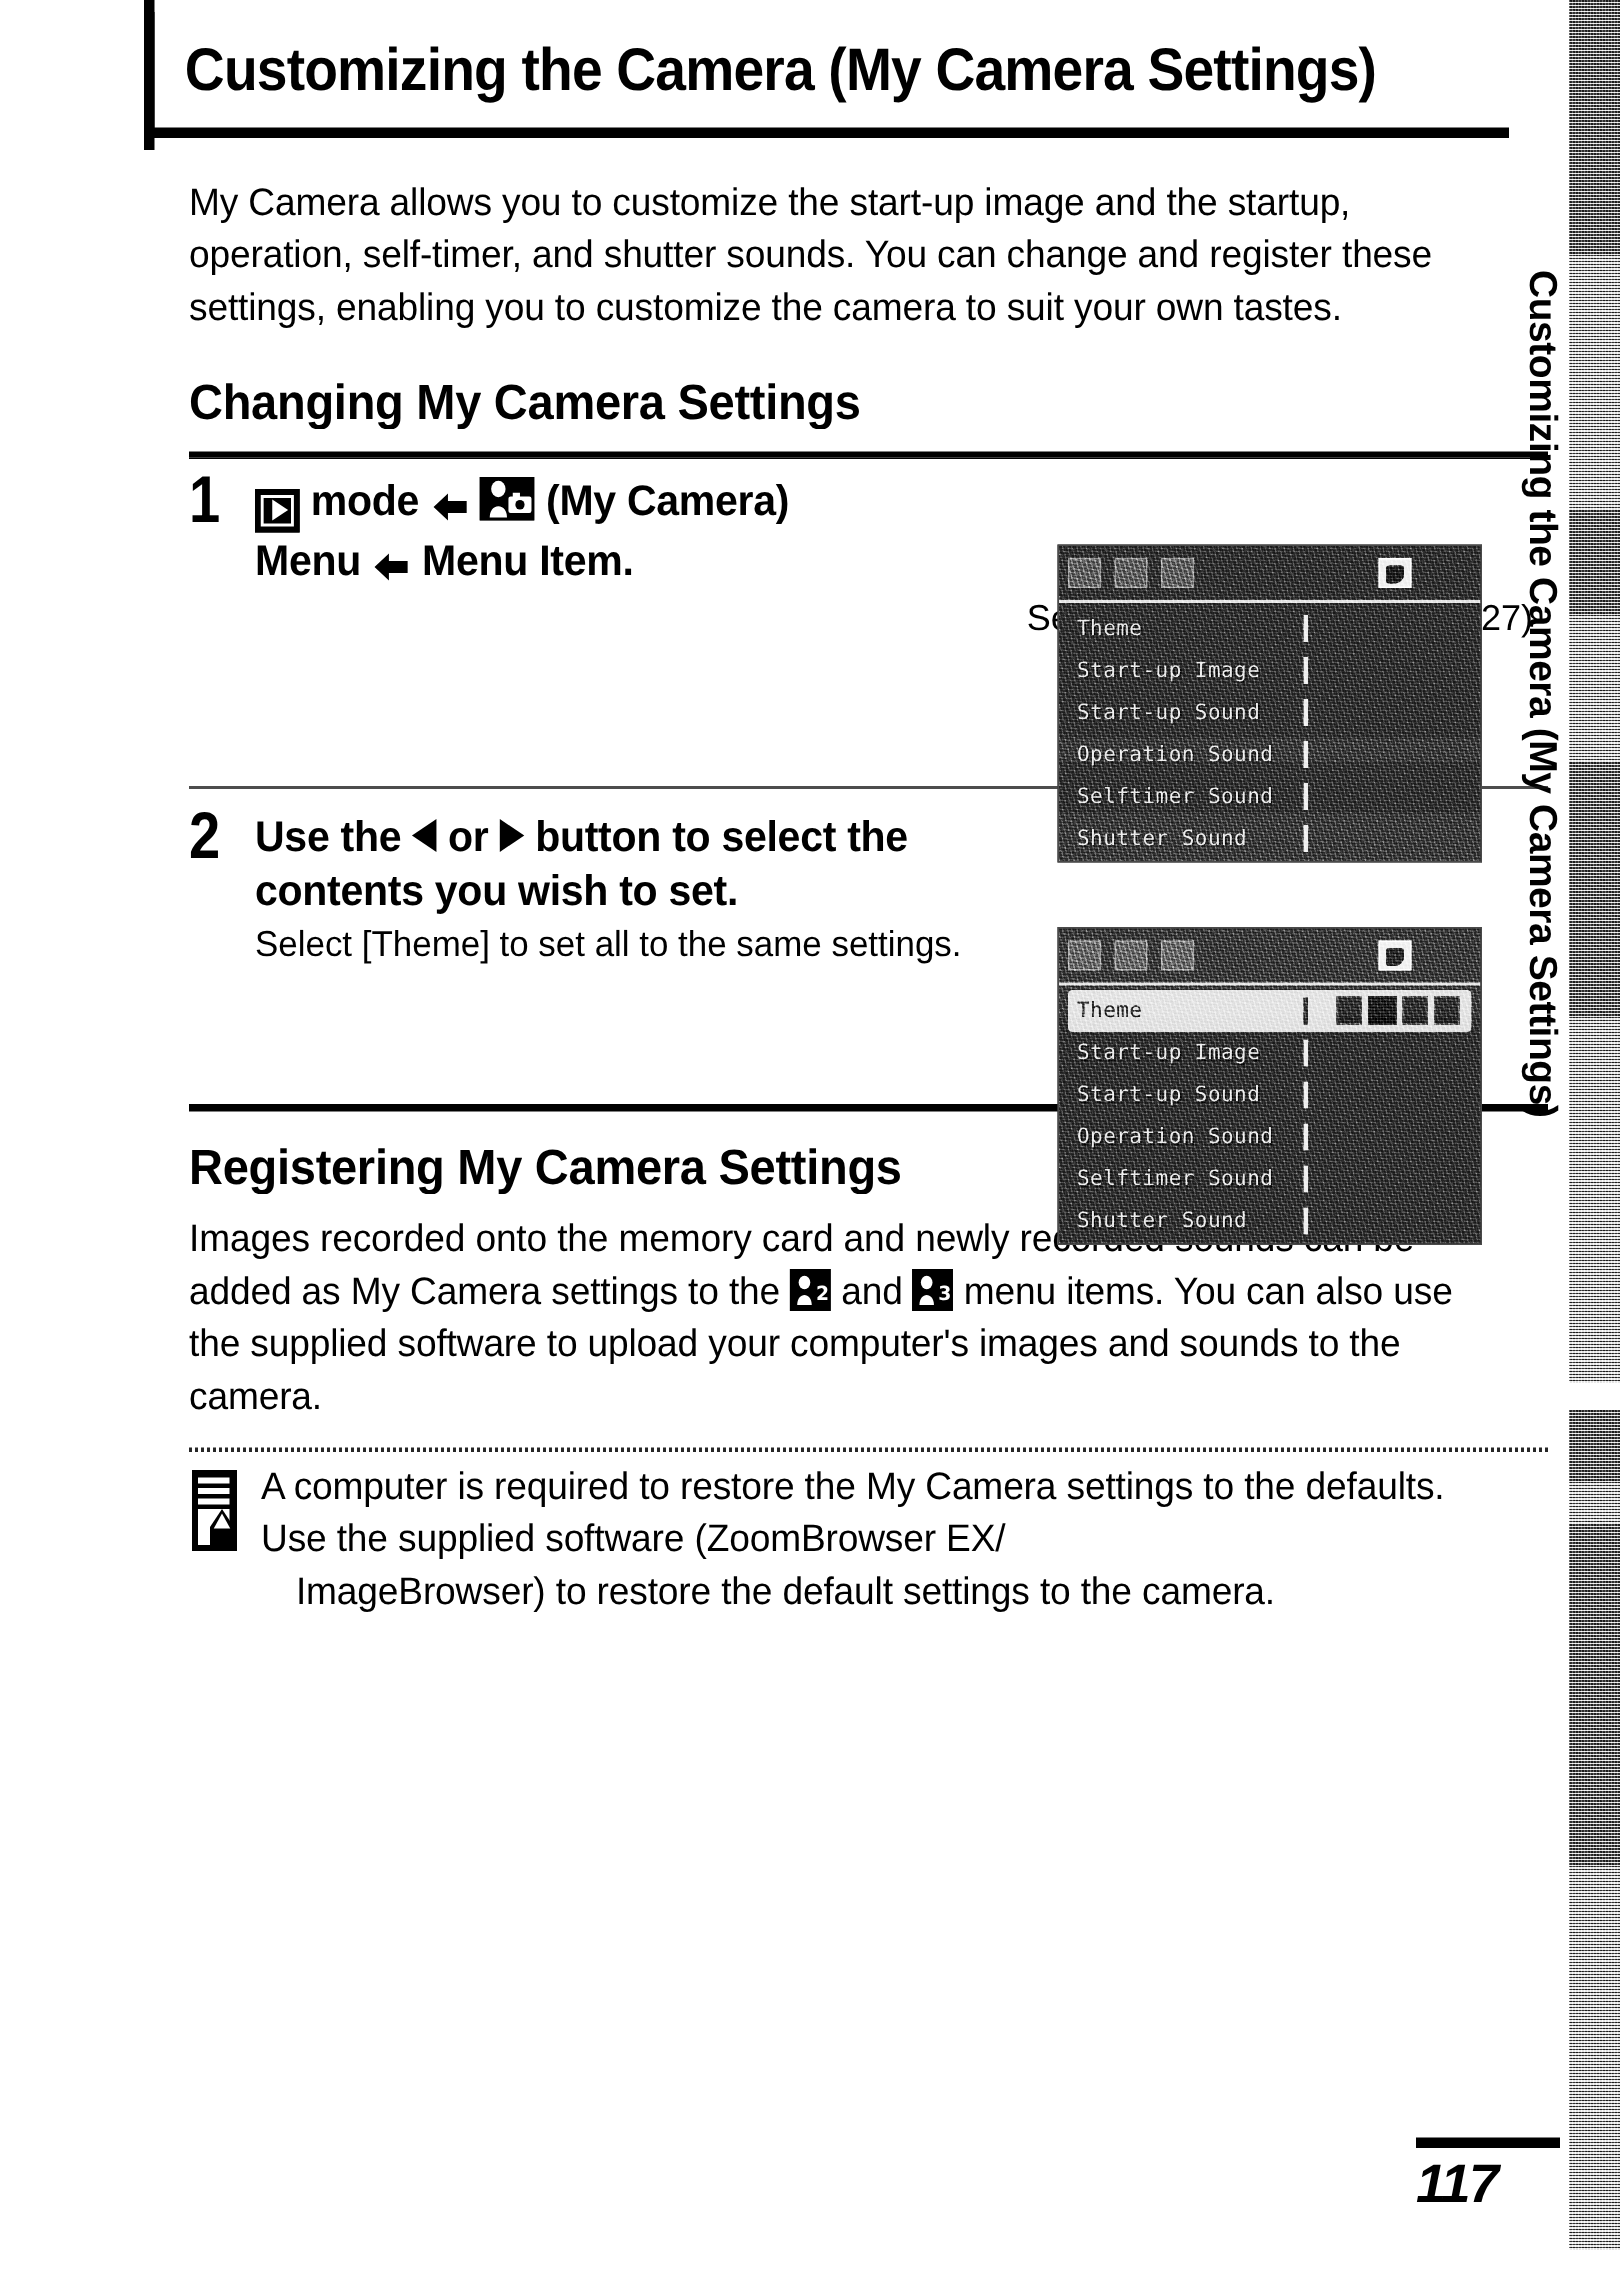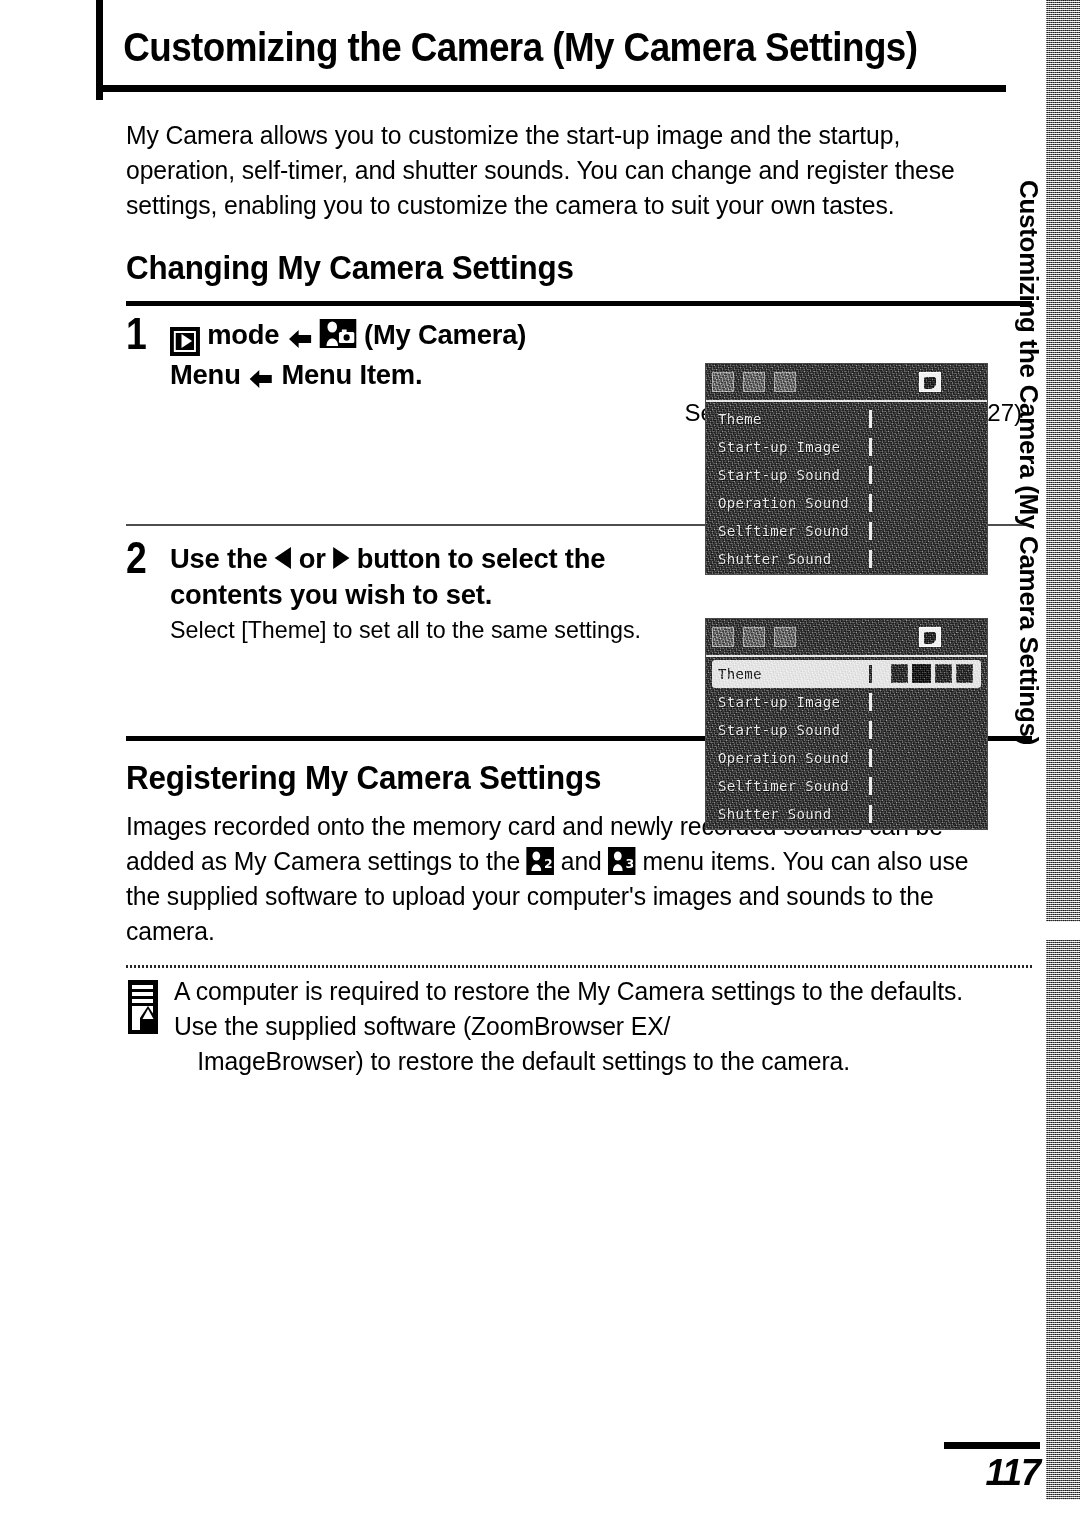--- a/index.html
+++ b/index.html
@@ -361,23 +361,23 @@
       repeating-linear-gradient(90deg, rgba(255,255,255,.75) 0 1px, rgba(0,0,0,.45) 1px 2px),
       repeating-linear-gradient(31deg, rgba(255,255,255,.35) 0 2px, rgba(0,0,0,.30) 2px 4px);
   }
   #edge-a { top: 0px;   height: 922px; }
   #edge-b { top: 940px; height: 560px; }
 
   
   .folio {
     position: absolute;
     right: 40px;
-    bottom: 38px;
+    bottom: 55px;
     width: 96px;
-    text-align: right;
+    text-align: left;
   }
   .folio-rule {
     height: 0;
     border-top: 7px solid #000;
     margin-bottom: 6px;
   }
   .folio-num {
     font-size: 36px;
     font-weight: bold;
     font-style: italic;

